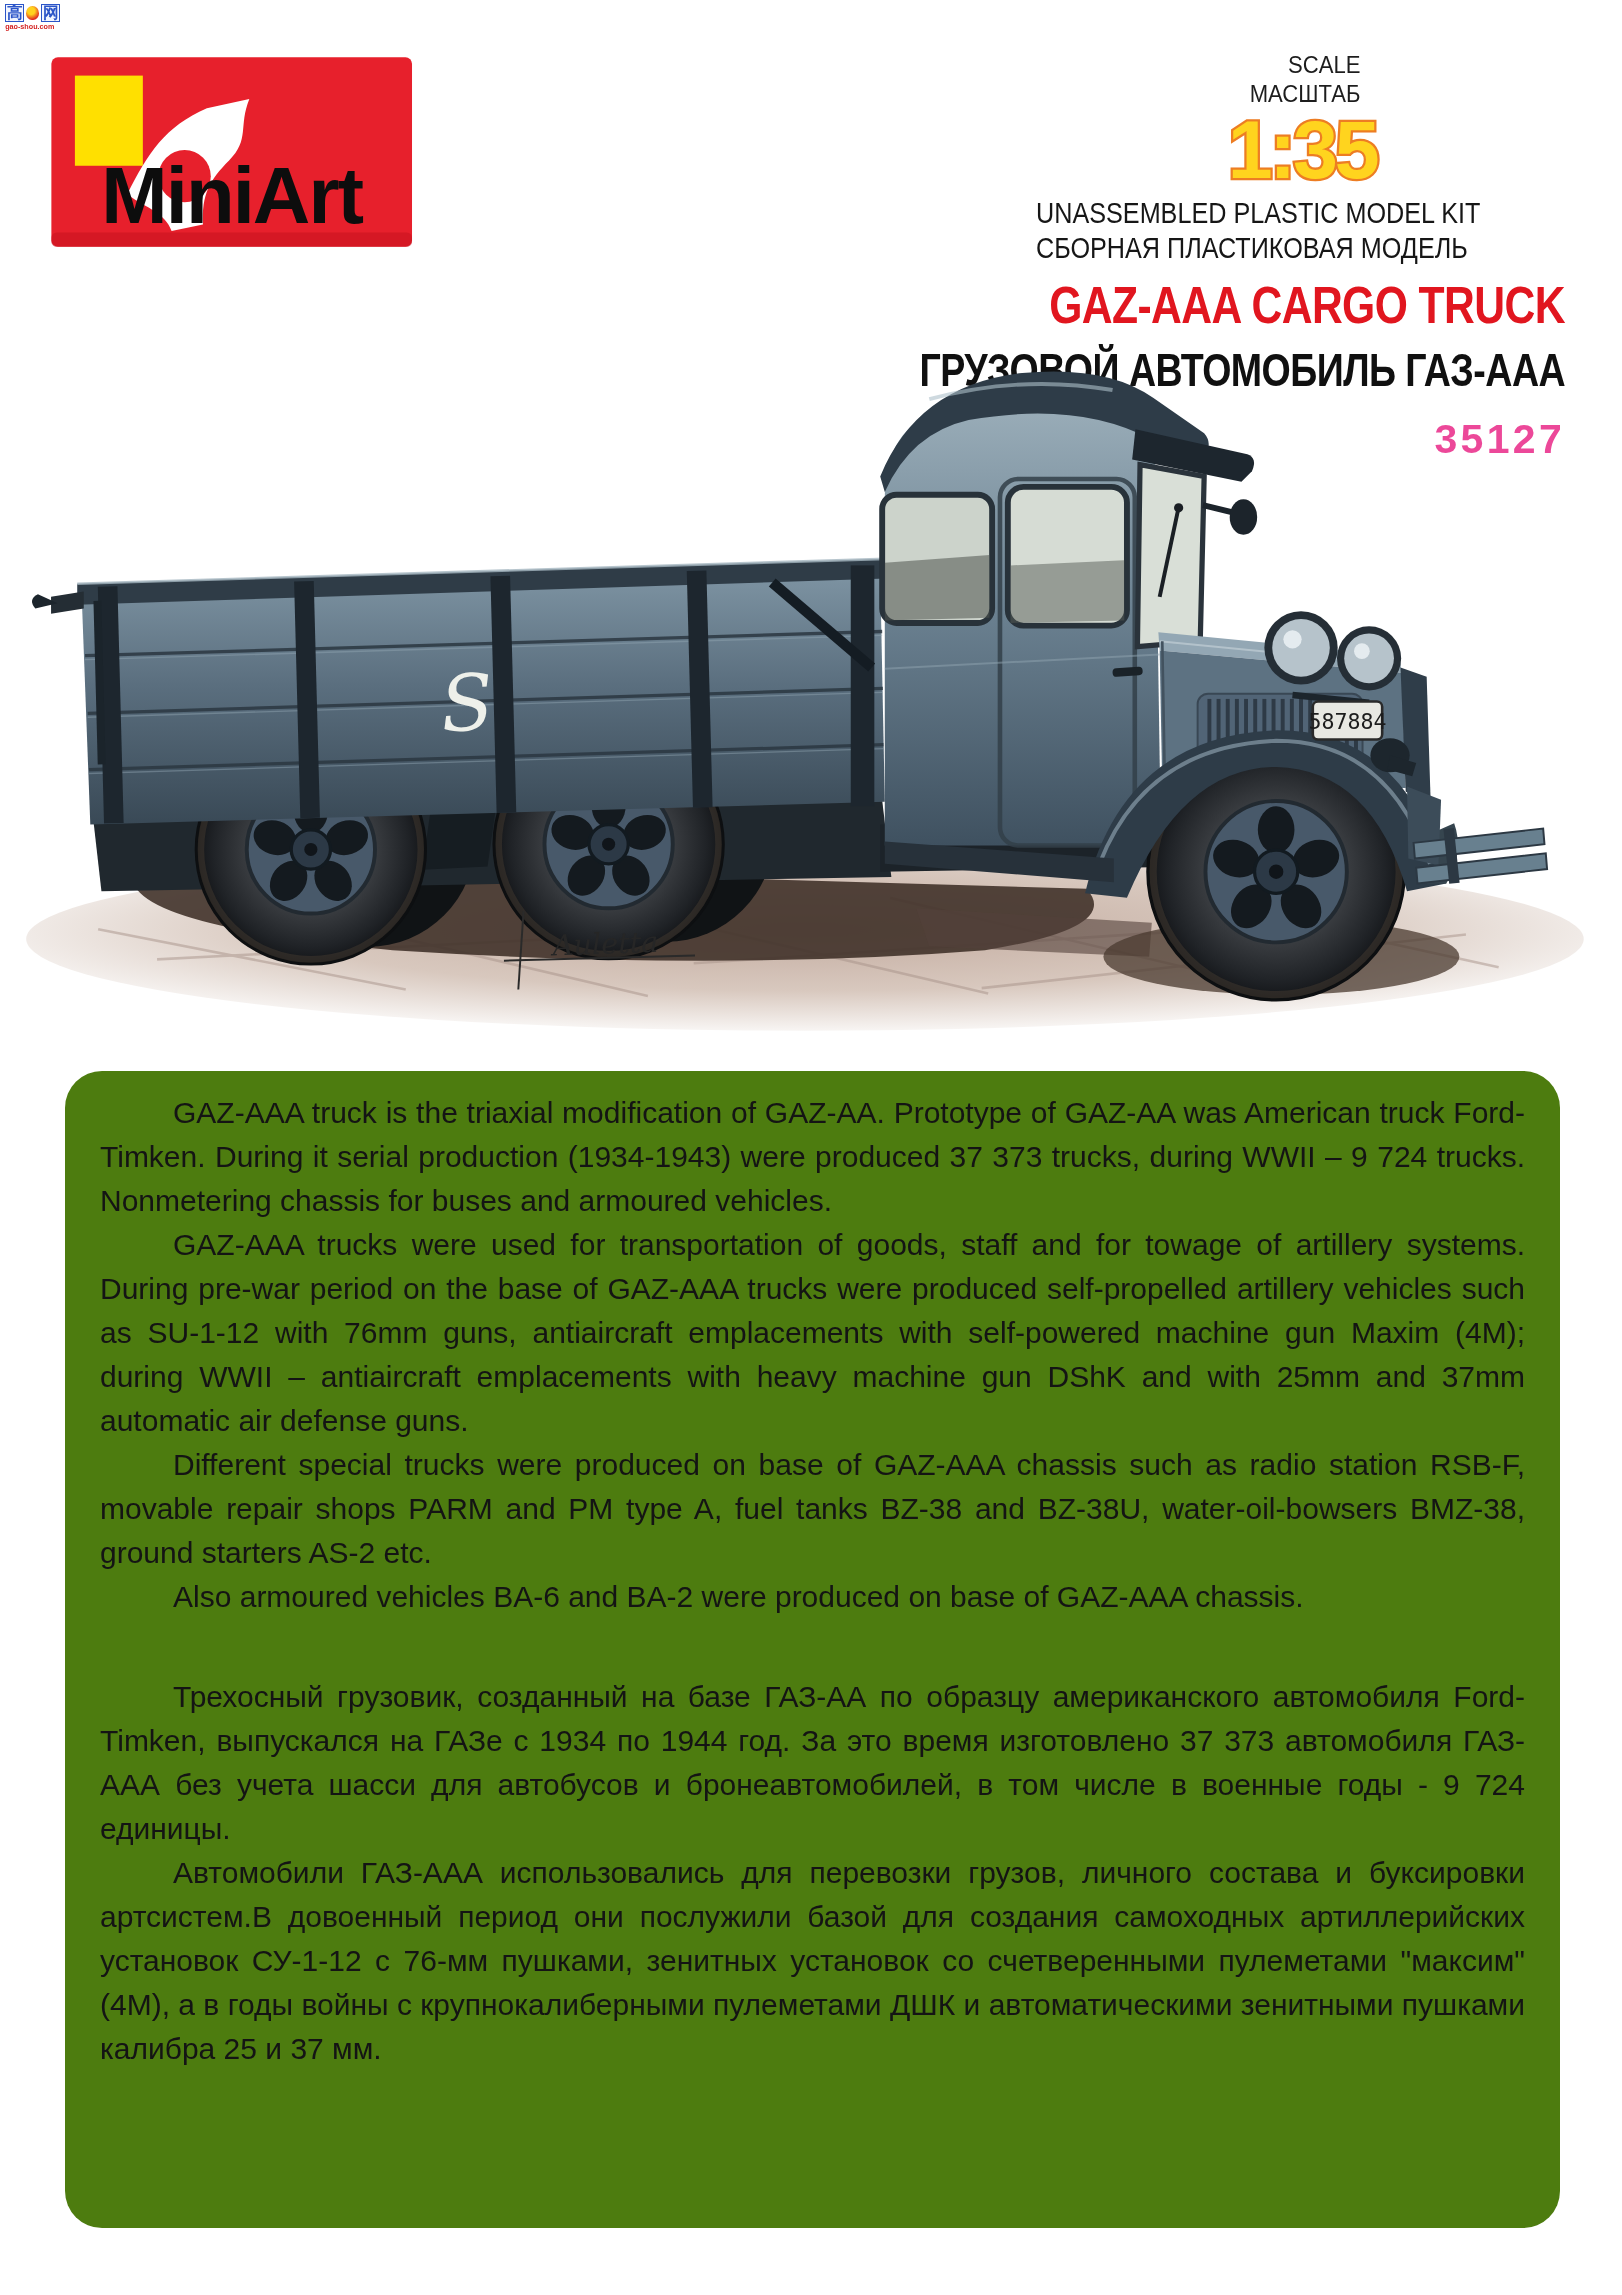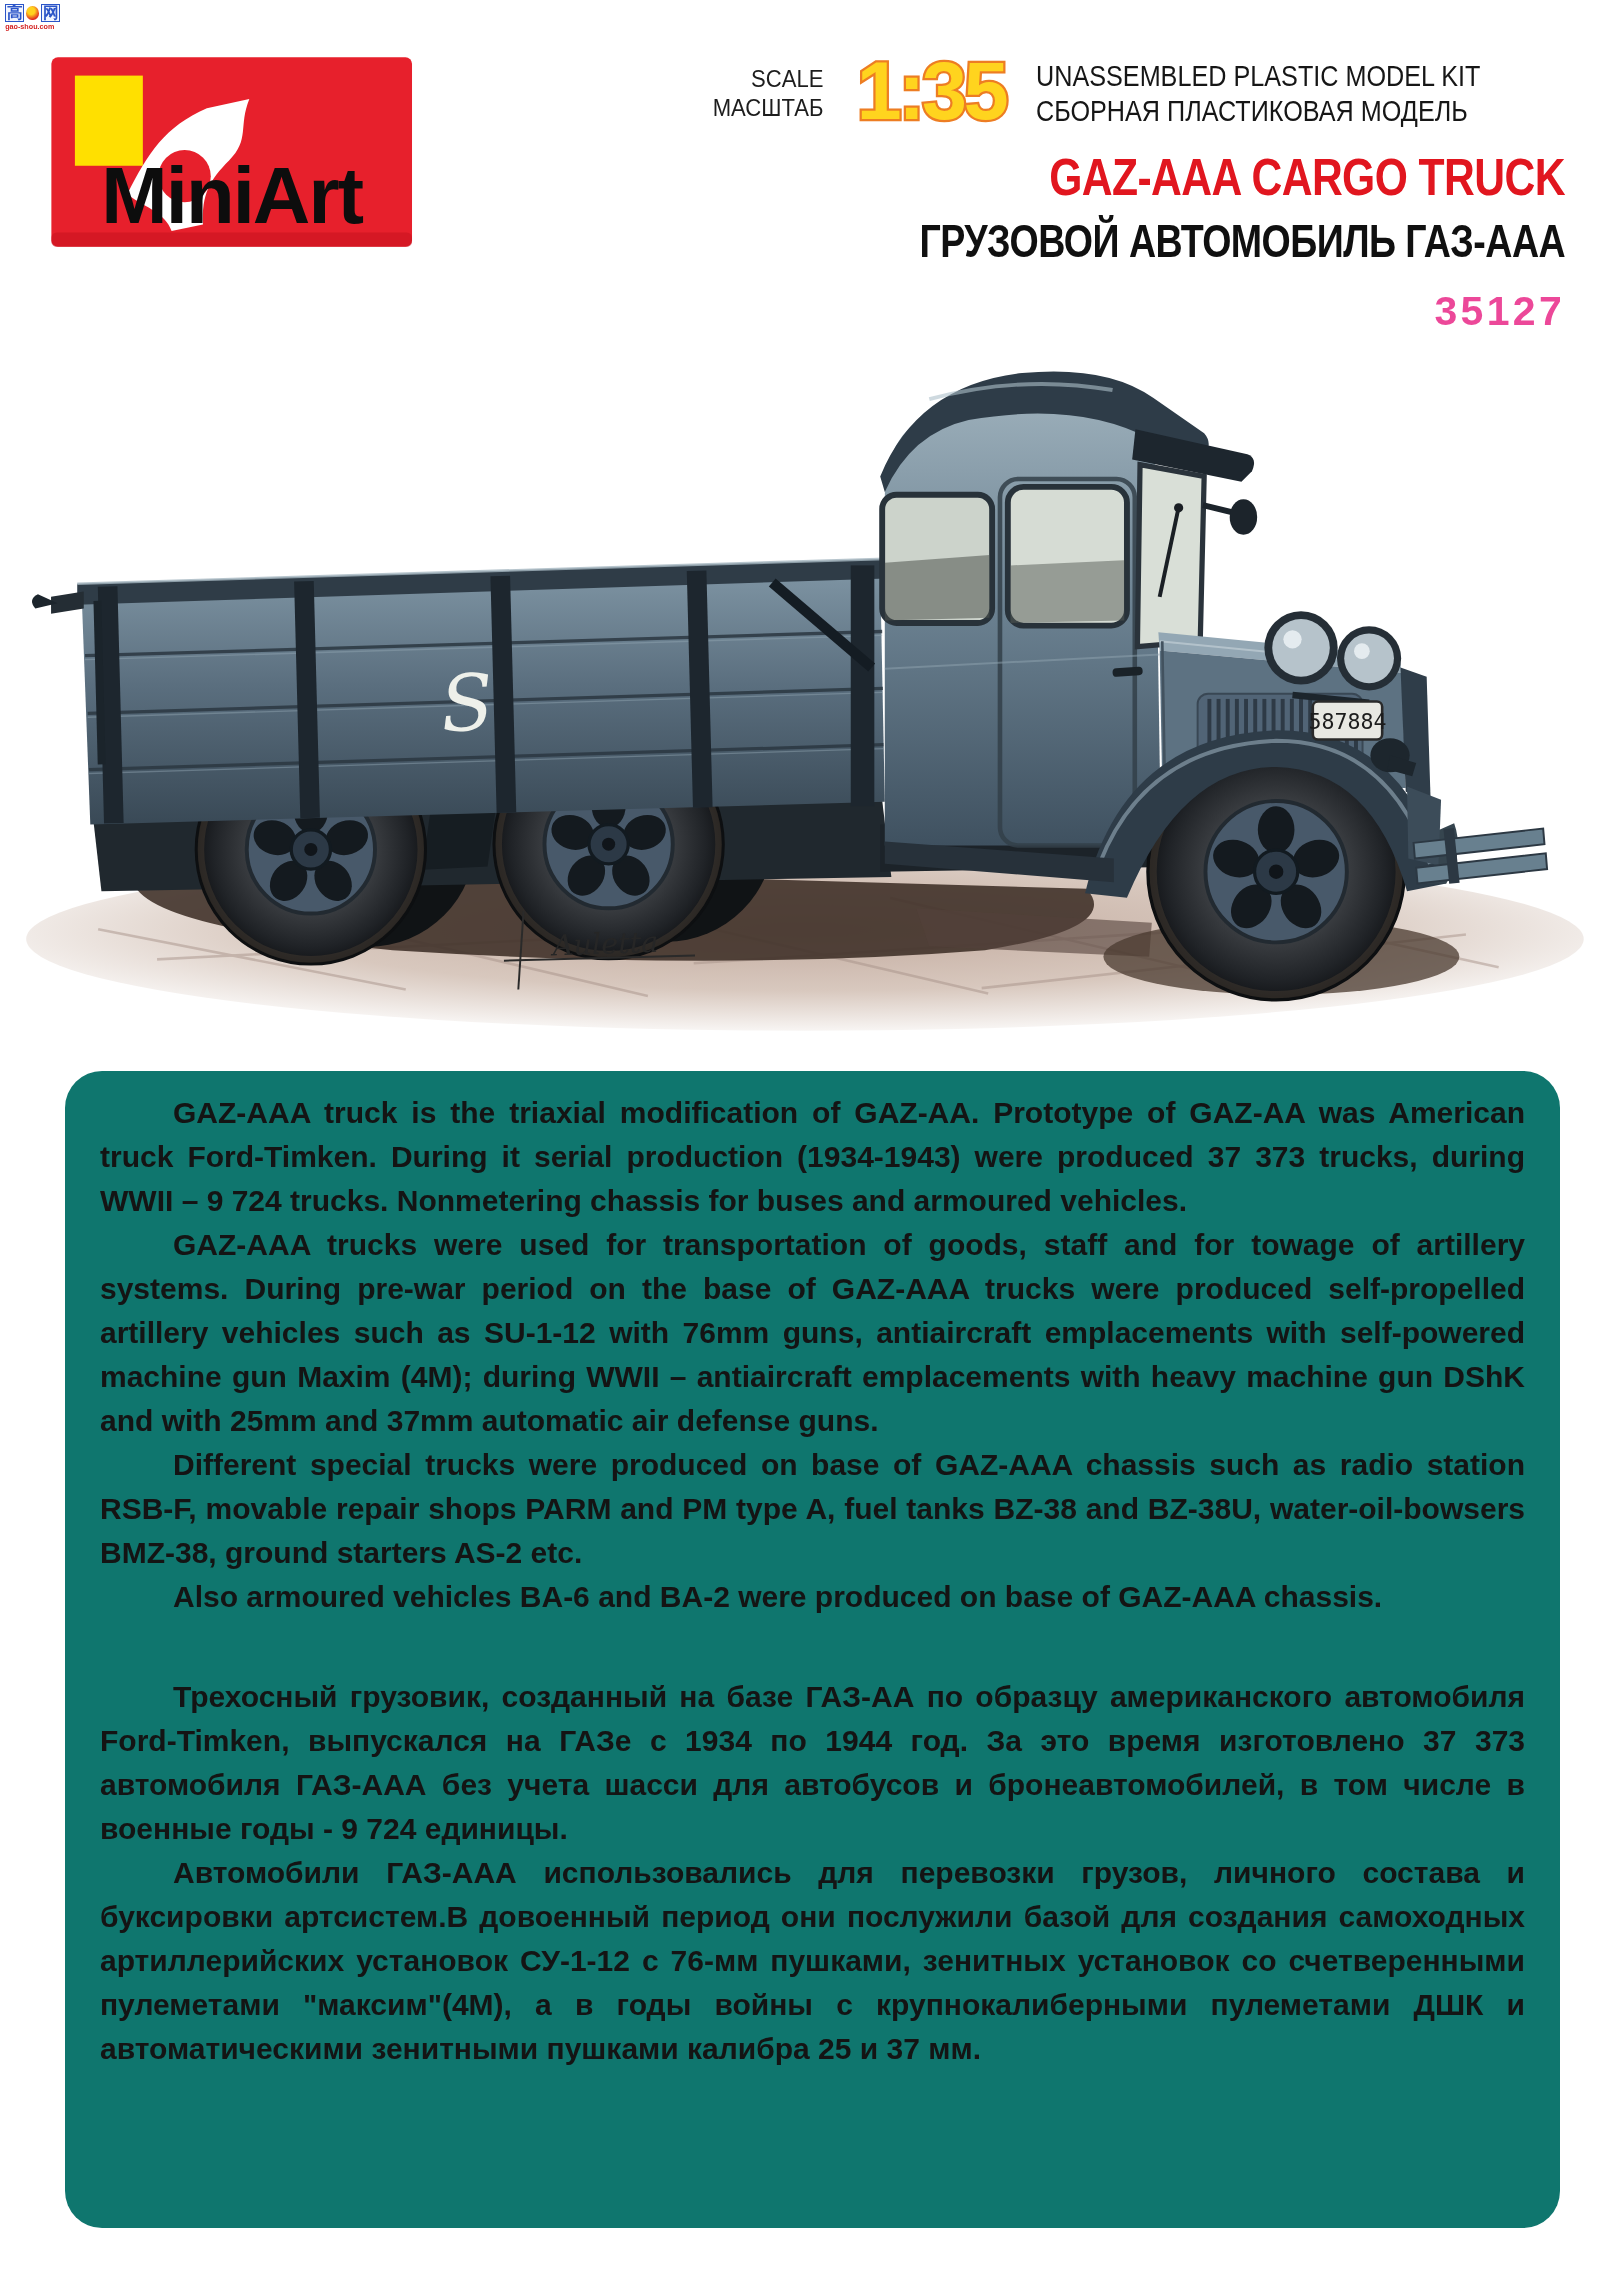--- a/index.html
+++ b/index.html
@@ -12,42 +12,42 @@
   .wm-char{font-size:15.7px;font-weight:bold;color:#2b55c8;border:1.3px solid #2b55c8;
            padding:0 0.7px;background:#f2f6ff;}
   .wm-icon{display:inline-block;width:13px;height:14.4px;border-radius:50% 50% 45% 45%;
            background:radial-gradient(circle at 40% 35%,#ffd21e 30%,#e02020 75%);}
   .wm-site{font-size:7.2px;font-weight:bold;color:#d42222;margin-top:1.3px;letter-spacing:0;}
 
   
   .logo{position:absolute;left:50px;top:56px;}
   .head-right{position:absolute;right:58px;top:50px;display:flex;flex-direction:column;
               align-items:flex-end;}
-  .scale-row{display:flex;align-items:center;}
+  .scale-row{display:flex;align-items:center;flex-direction:column;}
   .scale-labels{text-align:right;font-size:24px;line-height:29.4px;color:#1d1d1d;
                 transform:scaleX(.92);transform-origin:right center;}
   .kit-type{font-size:30px;line-height:35px;color:#161616;transform:scaleX(.84);
             transform-origin:left center;white-space:nowrap;}
   .scale-value-svg{margin:0 3.9px 0 6.5px;}
   .title-en{margin-top:10.5px;font-size:52px;font-weight:bold;color:#e1161f;
             transform:scaleX(.82);transform-origin:right center;white-space:nowrap;
             letter-spacing:-0.7px;}
   .title-ru{margin-top:6.5px;font-size:47px;font-weight:bold;color:#101010;
             transform:scaleX(.80);transform-origin:right center;white-space:nowrap;
             letter-spacing:-0.7px;}
   .product-code{margin-top:19.6px;font-size:41px;font-weight:bold;color:#ec4899;
                 letter-spacing:3.3px;}
 
   
   .truck-wrap{position:absolute;left:0;top:301px;width:1623px;height:733px;}
 
   
   .desc-box{position:absolute;left:65px;top:1071px;width:1495px;height:1157px;
-            background:#0f766e;border-radius:37px;box-sizing:border-box;
-            padding:19.6px 35px 0 35px;overflow:hidden;font-weight:bold;}
+            background:#4d7c0f;border-radius:37px;box-sizing:border-box;
+            padding:19.6px 35px 0 35px;overflow:hidden;}
   .desc-box p{margin:0;font-size:30px;line-height:44px;text-align:justify;
               text-indent:73px;color:#141414;}
   .desc-ru{margin-top:56px;}
 </style>
 </head>
 <body>
 
 <div class="page">
 
   <div class="watermark">

